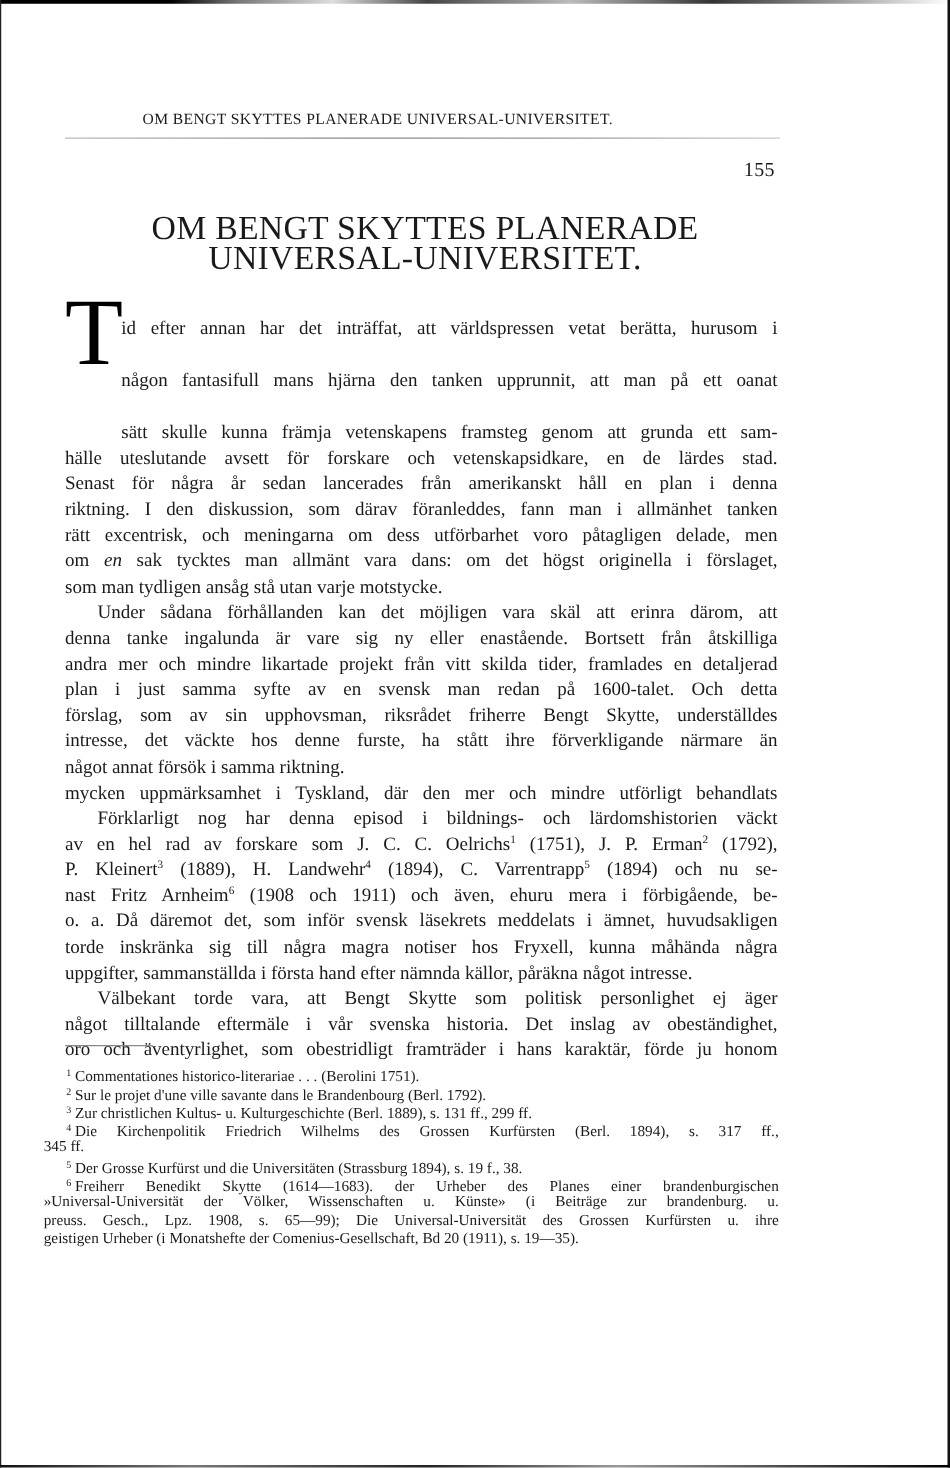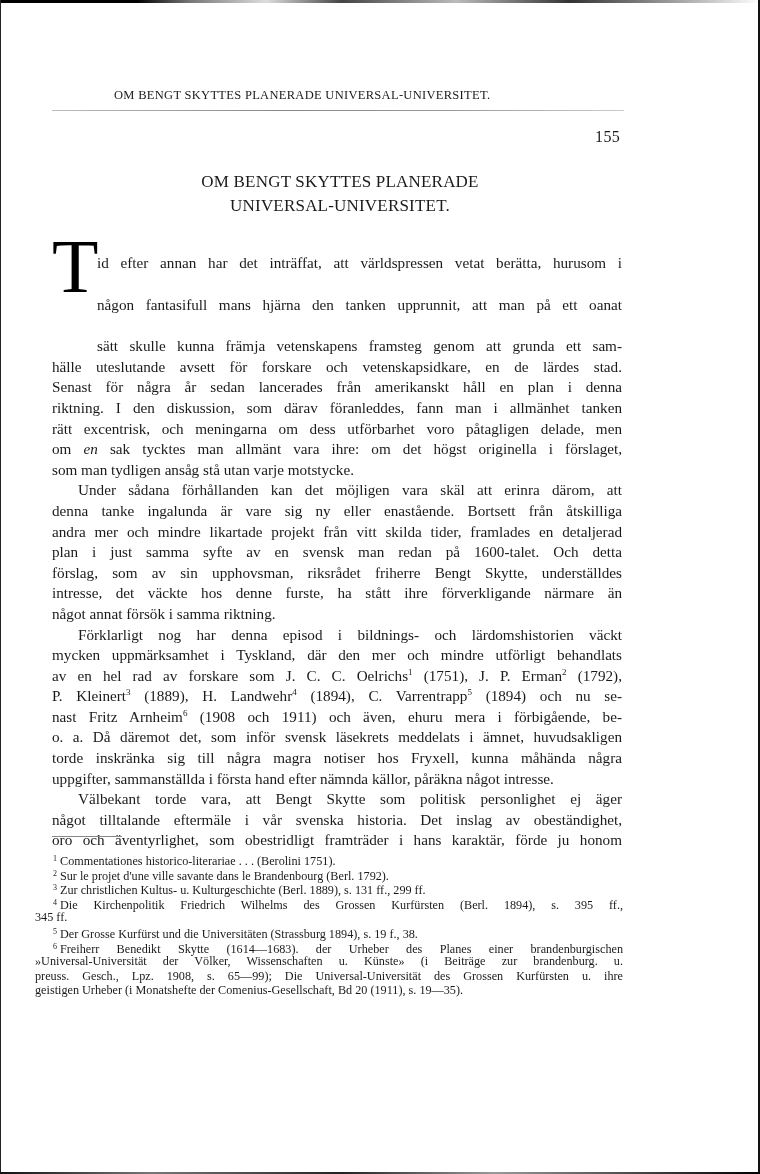--- a/index.html
+++ b/index.html
@@ -43,21 +43,21 @@
     .head-rule {
       position: absolute; left: 52px; top: 110px; width: 572px; height: 1px;
       background: linear-gradient(to right, #bbb, #888 40%, #999 70%, #ccc);
     }
     .article-title {
       position: absolute;
       left: 100px;
       top: 170px;
       width: 480px;
       text-align: center;
-      font-size: 17px;
+      font-size: 27px;
       line-height: 24px;
       letter-spacing: 0.2px;
     }
     .article-title div { white-space: nowrap; }
     .body-text {
       position: absolute;
       left: 52px;
       top: 232px;
       width: 570px;
       font-size: 15.2px;
@@ -129,51 +129,51 @@
 <div class="body-text">
   <span class="dropcap">T</span>
 
   <span class="line dropcap-indent">id efter annan har det inträffat, att världspressen vetat berätta, hurusom i</span>
   <span class="line dropcap-indent">någon fantasifull mans hjärna den tanken upprunnit, att man på ett oanat</span>
   <span class="line dropcap-indent">sätt skulle kunna främja vetenskapens framsteg genom att grunda ett sam-</span>
   <span class="line">hälle uteslutande avsett för forskare och vetenskapsidkare, en de lärdes stad.</span>
   <span class="line">Senast för några år sedan lancerades från amerikanskt håll en plan i denna</span>
   <span class="line">riktning. I den diskussion, som därav föranleddes, fann man i allmänhet tanken</span>
   <span class="line">rätt excentrisk, och meningarna om dess utförbarhet voro påtagligen delade, men</span>
-  <span class="line"><span>om</span> <span class="it">en</span> <span>sak tycktes man allmänt vara ihre: om det högst originella i förslaget,</span></span>
+  <span class="line"><span>om</span> <span class="it">en</span> <span>sak tycktes man allmänt vara dans: om det högst originella i förslaget,</span></span>
   <span class="line last">som man tydligen ansåg stå utan varje motstycke.</span>
 
   <span class="line indent">Under sådana förhållanden kan det möjligen vara skäl att erinra därom, att</span>
   <span class="line">denna tanke ingalunda är vare sig ny eller enastående. Bortsett från åtskilliga</span>
   <span class="line">andra mer och mindre likartade projekt från vitt skilda tider, framlades en detaljerad</span>
   <span class="line">plan i just samma syfte av en svensk man redan på 1600-talet. Och detta</span>
   <span class="line">förslag, som av sin upphovsman, riksrådet friherre Bengt Skytte, underställdes</span>
   <span class="line">intresse, det väckte hos denne furste, ha stått ihre förverkligande närmare än</span>
   <span class="line last">något annat försök i samma riktning.</span>
 
+  <span class="line">mycken uppmärksamhet i Tyskland, där den mer och mindre utförligt behandlats</span>
   <span class="line indent">Förklarligt nog har denna episod i bildnings- och lärdomshistorien väckt</span>
-  <span class="line">mycken uppmärksamhet i Tyskland, där den mer och mindre utförligt behandlats</span>
   <span class="line"><span>av en hel rad av forskare som J. C. C. Oelrichs</span><sup>1</sup> <span>(1751), J. P. Erman</span><sup>2</sup> <span>(1792),</span></span>
   <span class="line"><span>P. Kleinert</span><sup>3</sup> <span>(1889), H. Landwehr</span><sup>4</sup> <span>(1894), C. Varrentrapp</span><sup>5</sup> <span>(1894) och nu se-</span></span>
   <span class="line"><span>nast Fritz Arnheim</span><sup>6</sup> <span>(1908 och 1911) och även, ehuru mera i förbigående, be-</span></span>
   <span class="line">o. a. Då däremot det, som inför svensk läsekrets meddelats i ämnet, huvudsakligen</span>
   <span class="line">torde inskränka sig till några magra notiser hos Fryxell, kunna måhända några</span>
   <span class="line last">uppgifter, sammanställda i första hand efter nämnda källor, påräkna något intresse.</span>
 
   <span class="line indent">Välbekant torde vara, att Bengt Skytte som politisk personlighet ej äger</span>
   <span class="line">något tilltalande eftermäle i vår svenska historia. Det inslag av obeständighet,</span>
   <span class="line">oro och äventyrlighet, som obestridligt framträder i hans karaktär, förde ju honom</span>
 </div>
 
 <div class="fn-rule"></div>
 
 <div class="footnotes">
   <span class="fn-line start last"><span class="fn-num">1</span><span>Commentationes historico-literariae . . . (Berolini 1751).</span></span>
   <span class="fn-line start last"><span class="fn-num">2</span><span>Sur le projet d'une ville savante dans le Brandenbourg (Berl. 1792).</span></span>
   <span class="fn-line start last"><span class="fn-num">3</span><span>Zur christlichen Kultus- u. Kulturgeschichte (Berl. 1889), s. 131 ff., 299 ff.</span></span>
-  <span class="fn-line start"><span class="fn-num">4</span><span>Die Kirchenpolitik Friedrich Wilhelms des Grossen Kurfürsten (Berl. 1894), s. 395 ff.,</span></span>
+  <span class="fn-line start"><span class="fn-num">4</span><span>Die Kirchenpolitik Friedrich Wilhelms des Grossen Kurfürsten (Berl. 1894), s. 317 ff.,</span></span>
   <span class="fn-line cont last">345 ff.</span>
   <span class="fn-line start last"><span class="fn-num">5</span><span>Der Grosse Kurfürst und die Universitäten (Strassburg 1894), s. 19 f., 38.</span></span>
   <span class="fn-line start"><span class="fn-num">6</span><span>Freiherr Benedikt Skytte (1614—1683). der Urheber des Planes einer brandenburgischen</span></span>
   <span class="fn-line cont">»Universal-Universität der Völker, Wissenschaften u. Künste» (i Beiträge zur brandenburg. u.</span>
   <span class="fn-line cont">preuss. Gesch., Lpz. 1908, s. 65—99); Die Universal-Universität des Grossen Kurfürsten u. ihre</span>
   <span class="fn-line cont last">geistigen Urheber (i Monatshefte der Comenius-Gesellschaft, Bd 20 (1911), s. 19—35).</span>
 </div>
 
 </body></html>

